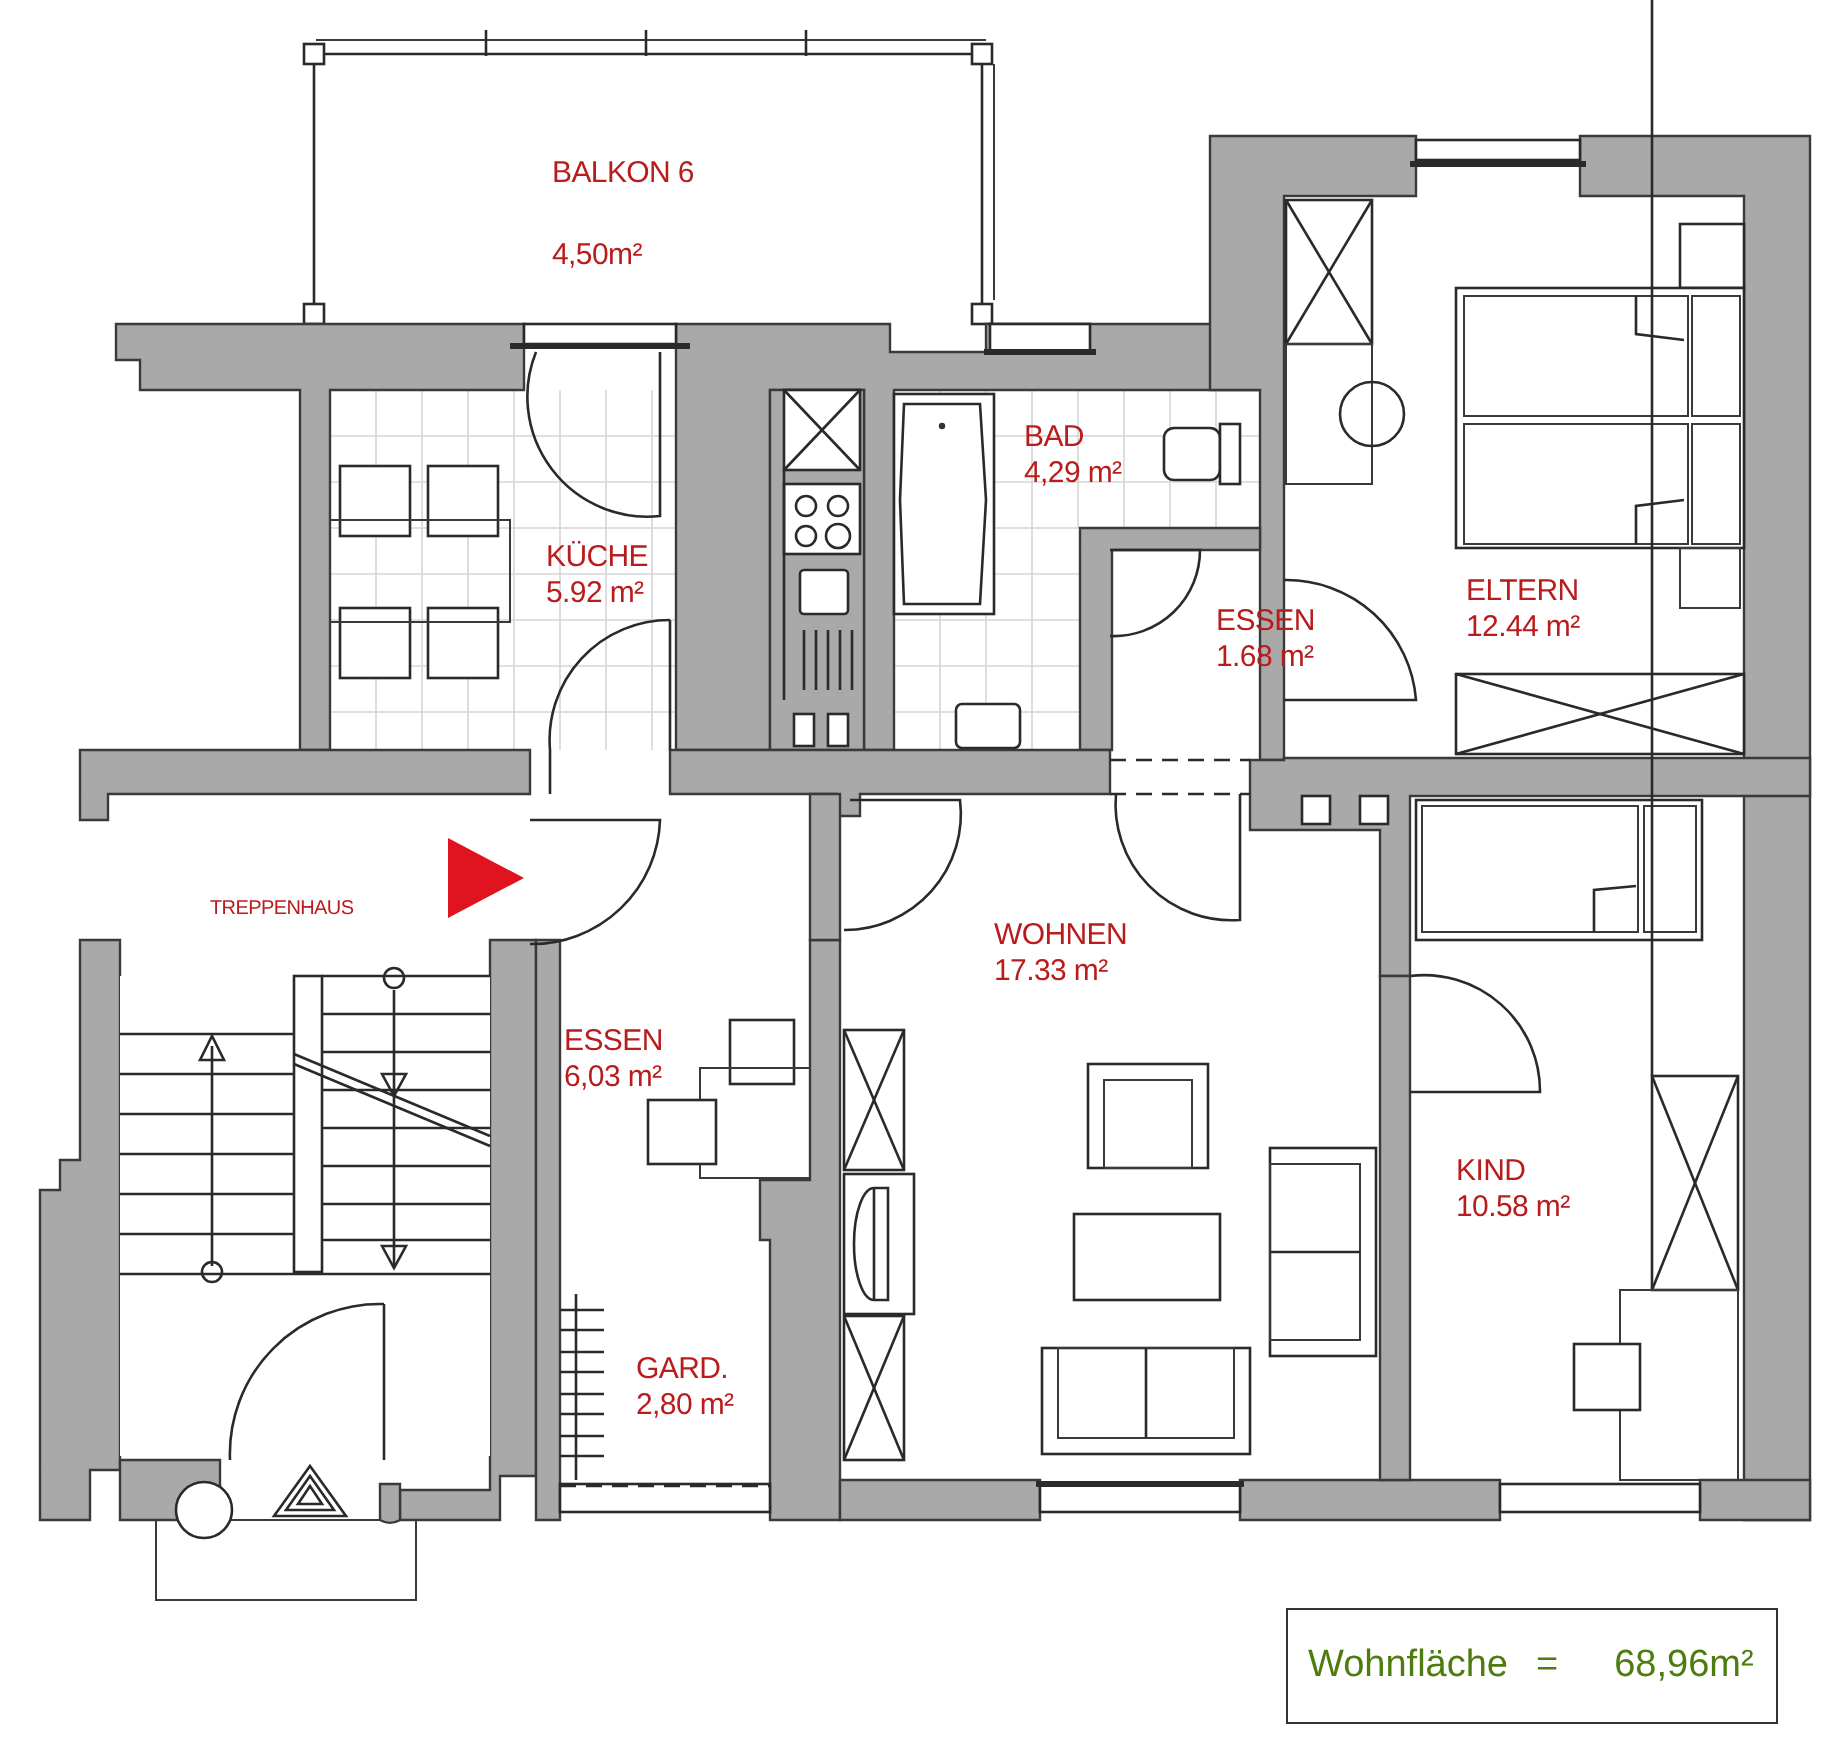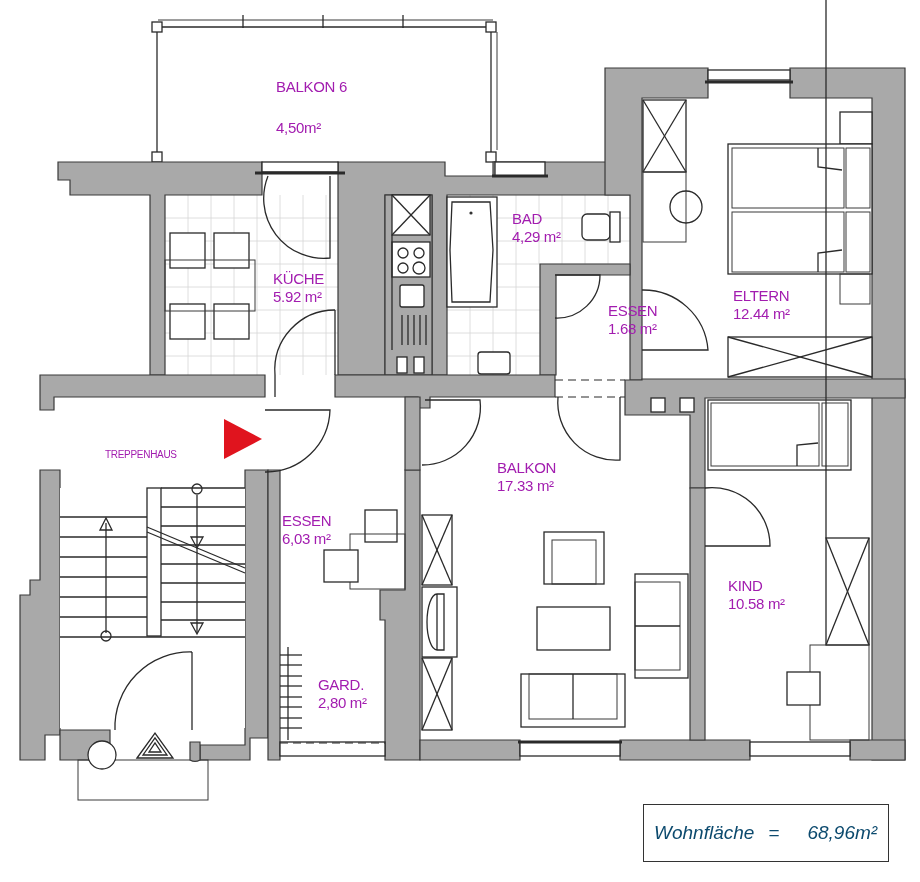--- a/index.html
+++ b/index.html
@@ -4,23 +4,23 @@
 <style>
   html, body { margin: 0; padding: 0; background: #ffffff; }
   body { width: 920px; height: 882px; position: relative; overflow: hidden; font-family: "Liberation Sans", "DejaVu Sans", sans-serif; }
   svg { position: absolute; left: 0; top: 0; }
   .wall { fill: #a9a9a9; stroke: #3a3a3a; stroke-width: 1.2; }
   .ln { fill: none; stroke: #2a2a2a; stroke-width: 1.3; }
   .thin { fill: none; stroke: #3a3a3a; stroke-width: 1; }
   .tile { stroke: #d6d6d6; stroke-width: 0.8; }
   .furn { fill: #ffffff; stroke: #2a2a2a; stroke-width: 1.3; }
   .dash { fill: none; stroke: #2a2a2a; stroke-width: 1.2; stroke-dasharray: 8 5; }
-  .lbl { position: absolute; font-size: 15px; color: #a21caf; line-height: 18px; letter-spacing: -0.3px; white-space: nowrap; }
+  .lbl { position: absolute; font-size: 15px; color: #b91c1c; line-height: 18px; letter-spacing: -0.3px; white-space: nowrap; }
   .lbl .area { display: block; font-size: 15px; }
-  .total-box { position: absolute; left: 643px; top: 804px; width: 246px; height: 58px; border: 1.5px solid #333; box-sizing: border-box; display: flex; align-items: center; font-size: 19px; color: #0c4a6e; font-style: italic; }
+  .total-box { position: absolute; left: 643px; top: 804px; width: 246px; height: 58px; border: 1.5px solid #333; box-sizing: border-box; display: flex; align-items: center; font-size: 19px; color: #4d7c0f; }
   .total-box .k { margin-left: 10px; }
   .total-box .eq { margin-left: 14px; }
   .total-box .v { margin-left: 28px; }
   .total-box .u { margin-left: 0; }
 </style>
 </head>
 <body>
 
 <svg width="920" height="882" viewBox="0 0 920 882">
 
@@ -316,21 +316,21 @@
   <span class="area">12.44 m²</span>
 </div>
 <div class="lbl" style="left:105px;top:446px;font-size:10px">
   <span>TREPPENHAUS</span>
 </div>
 <div class="lbl" style="left:282px;top:512px">
   <span>ESSEN</span>
   <span class="area">6,03 m²</span>
 </div>
 <div class="lbl" style="left:497px;top:459px">
-  <span>BALKON</span>
+  <span>WOHNEN</span>
   <span class="area">17.33 m²</span>
 </div>
 <div class="lbl" style="left:728px;top:577px">
   <span>KIND</span>
   <span class="area">10.58 m²</span>
 </div>
 <div class="lbl" style="left:318px;top:676px">
   <span>GARD.</span>
   <span class="area">2,80 m²</span>
 </div>

